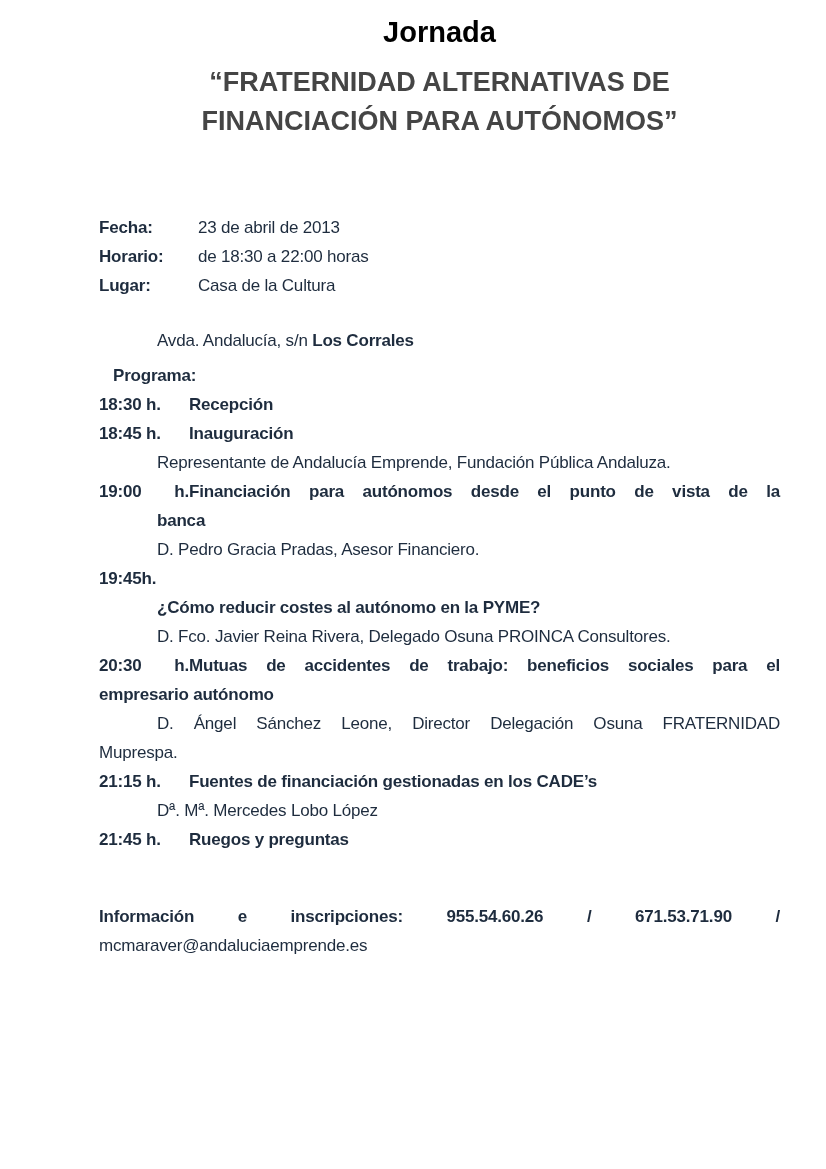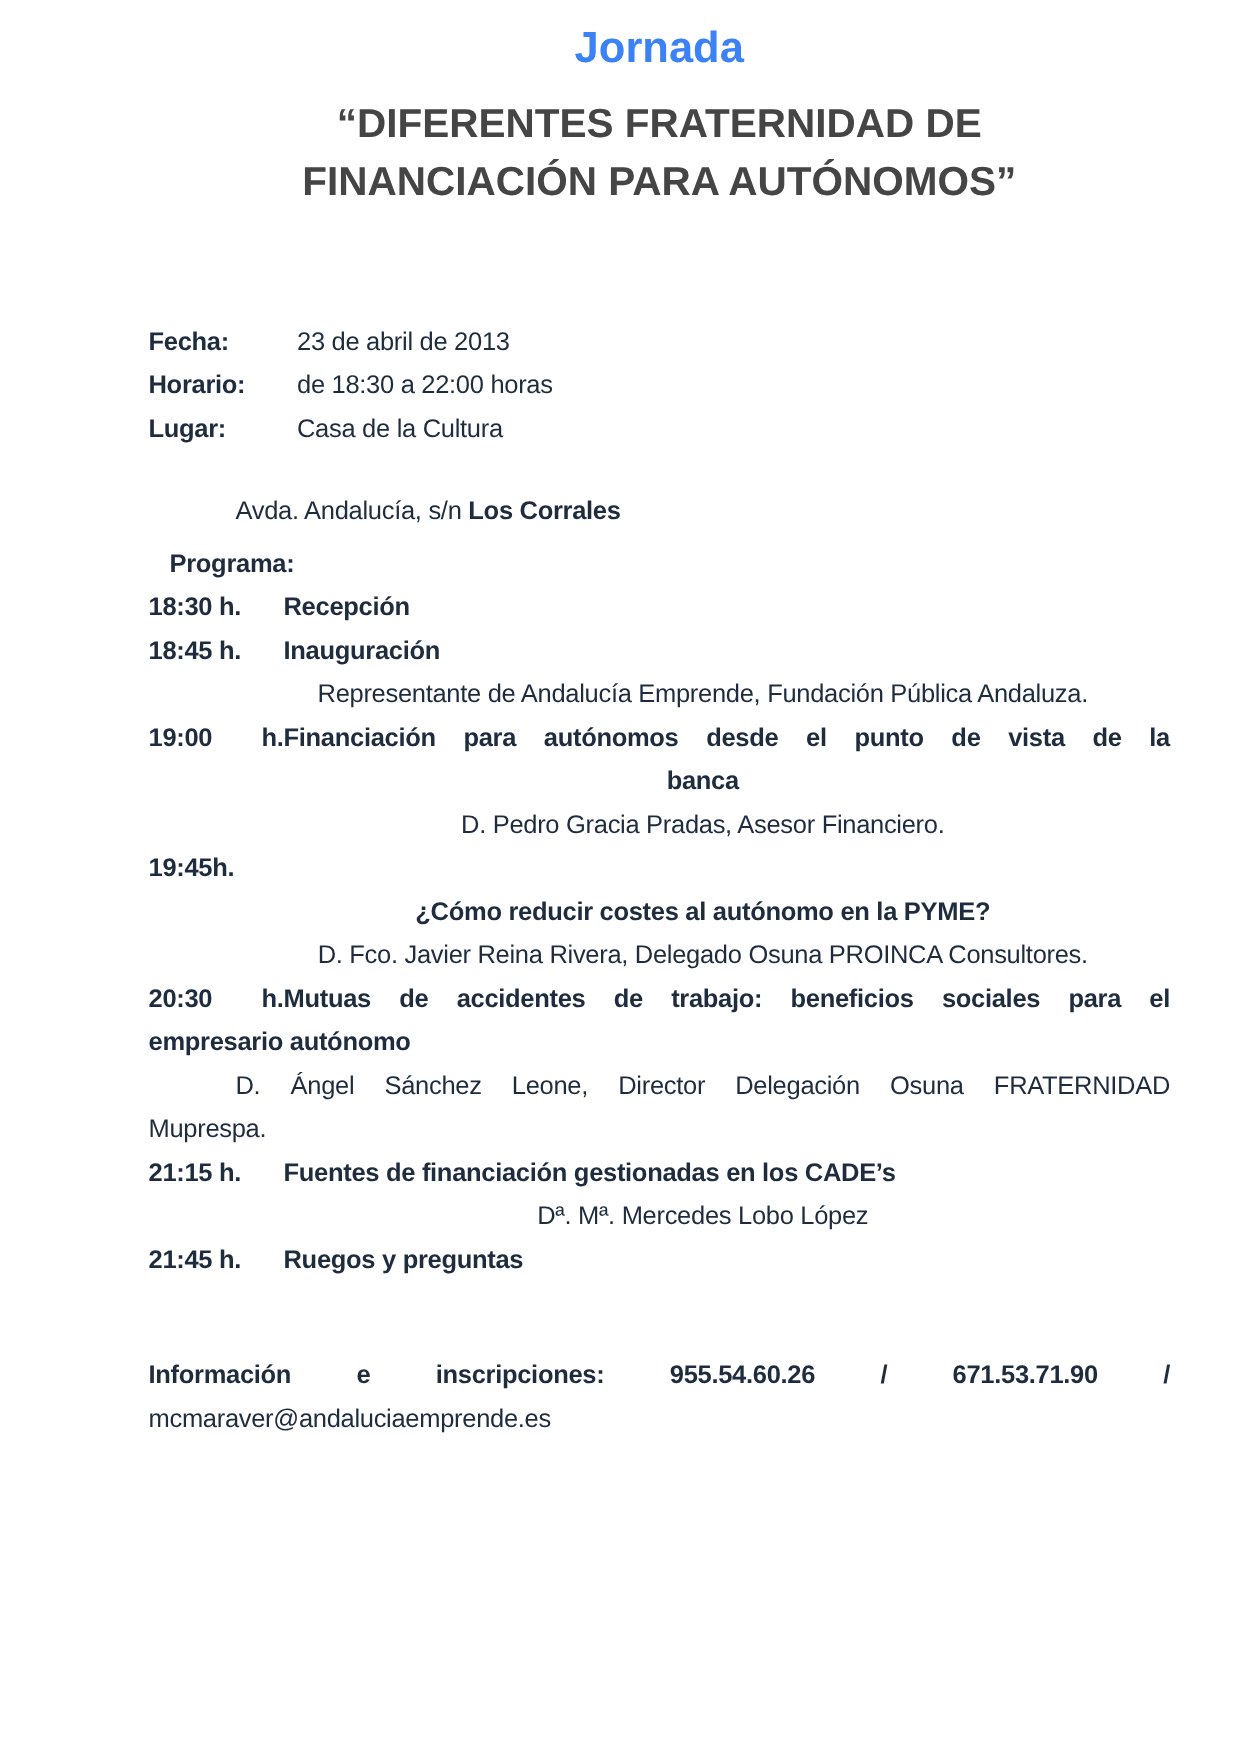--- a/index.html
+++ b/index.html
@@ -16,21 +16,21 @@
   .content {
     position: absolute;
     left: 99px;
     top: 14px;
     width: 681px;
   }
   .doc-title {
     text-align: center;
     font-size: 29px;
     font-weight: bold;
-    color: #3b82f6;
+    color: #000000;
     letter-spacing: 0px;
     line-height: 36px;
   }
   .doc-subtitle {
     text-align: center;
     font-size: 27px;
     font-weight: bold;
     color: #454545;
     letter-spacing: 0px;
     line-height: 39px;
@@ -50,21 +50,21 @@
   .t {
     display: inline-block;
     width: 90px;
     font-weight: bold;
   }
   .session-title { font-weight: bold; }
   .spread {
     text-align: justify;
     text-align-last: justify;
   }
-  .speaker { padding-left: 58px; text-align: center; }
+  .speaker { padding-left: 58px; }
   .speaker-spread {
     padding-left: 58px;
     text-align: justify;
     text-align-last: justify;
   }
   .cont {  }
   .flexsp {
     display: flex;
     justify-content: flex-start;
     font-weight: bold;
@@ -79,21 +79,21 @@
 </style>
 </head>
 <body>
 
 <div class="page">
   <div class="content">
 
     <div class="doc-title">Jornada</div>
 
     <div class="doc-subtitle">
-      <div>“DIFERENTES FRATERNIDAD DE</div>
+      <div>“FRATERNIDAD ALTERNATIVAS DE</div>
       <div>FINANCIACIÓN PARA AUTÓNOMOS”</div>
     </div>
 
     <div class="info-block">
       <div class="row">
         <span class="info-label">Fecha:</span><span>23 de abril de 2013</span>
       </div>
       <div class="row">
         <span class="info-label">Horario:</span><span>de 18:30 a 22:00 horas</span>
       </div>

